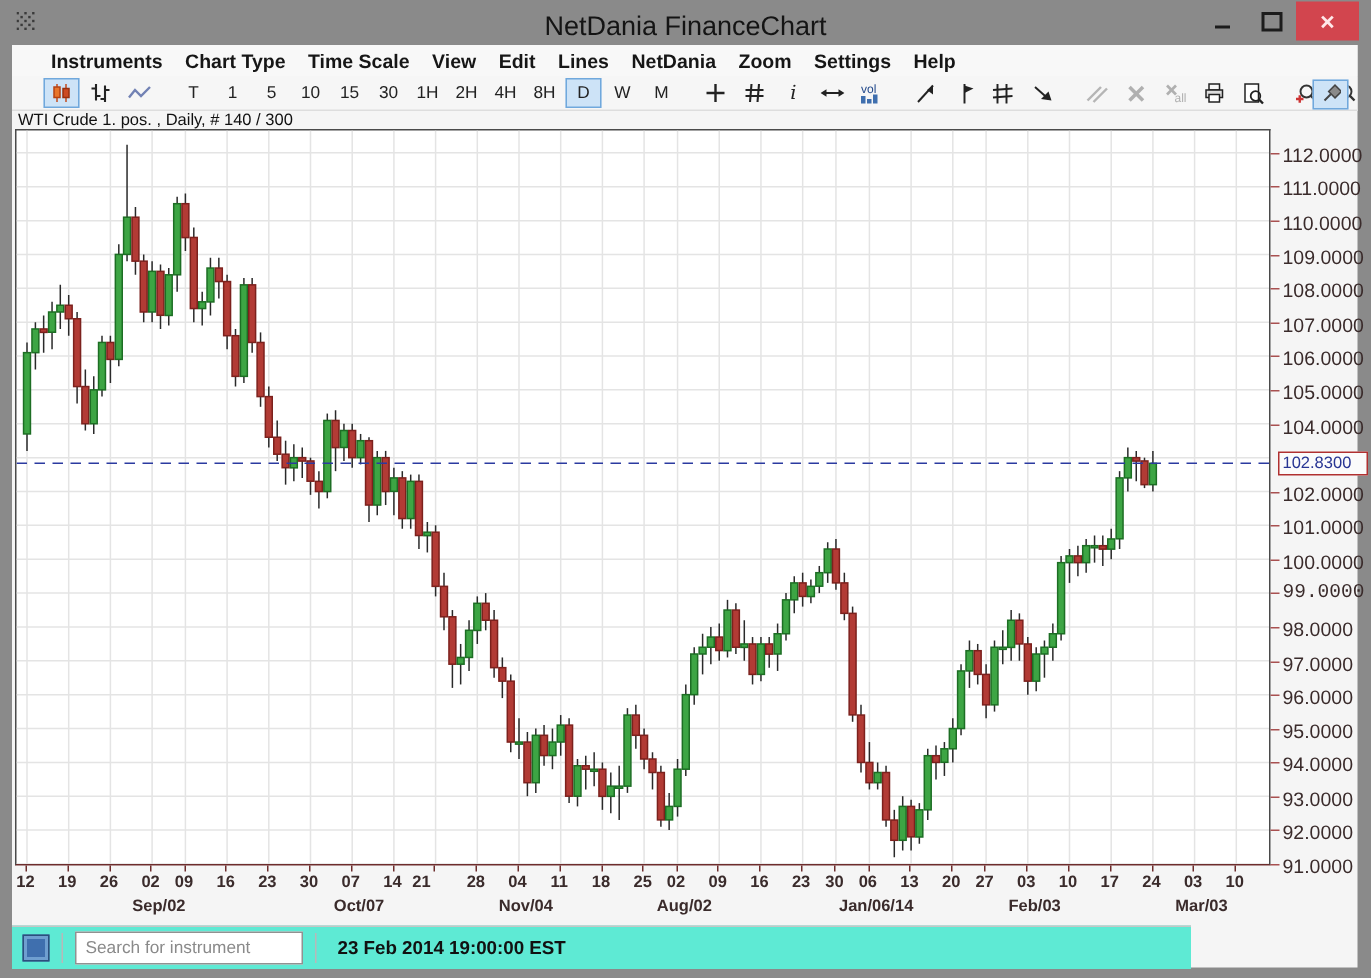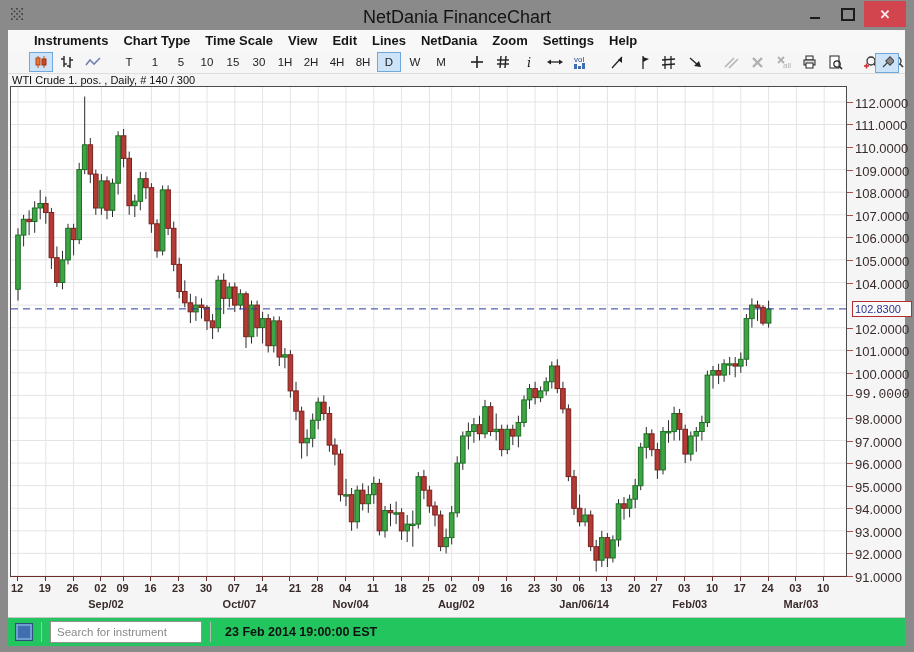--- a/index.html
+++ b/index.html
@@ -30,21 +30,21 @@
   #chartarea{position:absolute;left:0;top:56px;width:897px;height:545px;}
   #plot{position:absolute;left:2px;top:0;width:835px;height:489px;background:#fff;border:1px solid #4a4a4a;border-bottom:1px solid #6d2c2c;box-sizing:content-box;}
   #yaxis{position:absolute;left:839px;top:0;width:58px;height:494px;}
   .ytick{position:absolute;width:6px;height:1px;background:#a85050;left:0;}
   .ylab{position:absolute;left:8px;font-size:13px;color:#3a2b2b;}
   #pricebox{position:absolute;left:5px;width:56px;height:14px;border:1px solid #b03030;background:#fbfbfb;font-size:11px;color:#283593;text-align:left;padding-left:2px;line-height:14px;}
   .xtickmark{position:absolute;width:1px;height:4px;background:#6d2c2c;top:491px;}
   .xlab{position:absolute;top:496px;font-size:11px;color:#3a2b2b;transform:translateX(-50%);}
   .xmon{position:absolute;top:512px;font-size:11px;color:#3a2b2b;transform:translateX(-50%);}
   
-  #statusbar{position:absolute;left:0;top:587px;width:897px;height:28px;background:#22c55e;border-top:1px solid #c6c6c6;display:flex;align-items:center;}
+  #statusbar{position:absolute;left:0;top:587px;width:786px;height:28px;background:#5eead4;border-top:1px solid #c6c6c6;display:flex;align-items:center;}
   #bluebtn{width:16px;height:16px;background:#3f6fae;border:1px solid #2c4f7d;margin-left:7px;box-shadow:inset 0 0 0 2px #6f9fd0;}
   .ssep{width:1px;height:20px;background:#b8b8b8;margin:0 8px;}
   #searchbox{display:flex;align-items:center;width:150px;height:20px;background:#fff;border:1px solid #919191;}
   #searchbox input{border:none;outline:none;flex:1;font-size:11.5px;color:#444;font-family:"Liberation Sans",sans-serif;background:transparent;}
   #searchbox input::placeholder{color:#8a8a8a;}
   #timestamp{font-size:12.5px;font-weight:bold;color:#111;margin-left:6px;}
   svg{display:block;}
 </style>
 </head>
 <body>
@@ -647,21 +647,21 @@
           <div class="xlab" style="left: 140.44px;">16</div>
           <div class="xtickmark" style="left: 168.24px;"></div>
           <div class="xlab" style="left: 168.24px;">23</div>
           <div class="xtickmark" style="left: 196.04px;"></div>
           <div class="xlab" style="left: 196.04px;">30</div>
           <div class="xtickmark" style="left: 223.84px;"></div>
           <div class="xlab" style="left: 223.84px;">07</div>
           <div class="xtickmark" style="left: 251.64px;"></div>
           <div class="xlab" style="left: 251.64px;">14</div>
           <div class="xtickmark" style="left: 279.44px;"></div>
-          <div class="xlab" style="left: 285px;">21</div>
+          <div class="xlab" style="left: 271px;">21</div>
           <div class="xtickmark" style="left: 307.24px;"></div>
           <div class="xlab" style="left: 307.24px;">28</div>
           <div class="xtickmark" style="left: 335.04px;"></div>
           <div class="xlab" style="left: 335.04px;">04</div>
           <div class="xtickmark" style="left: 362.84px;"></div>
           <div class="xlab" style="left: 362.84px;">11</div>
           <div class="xtickmark" style="left: 390.64px;"></div>
           <div class="xlab" style="left: 390.64px;">18</div>
           <div class="xtickmark" style="left: 418.44px;"></div>
           <div class="xlab" style="left: 418.44px;">25</div>

